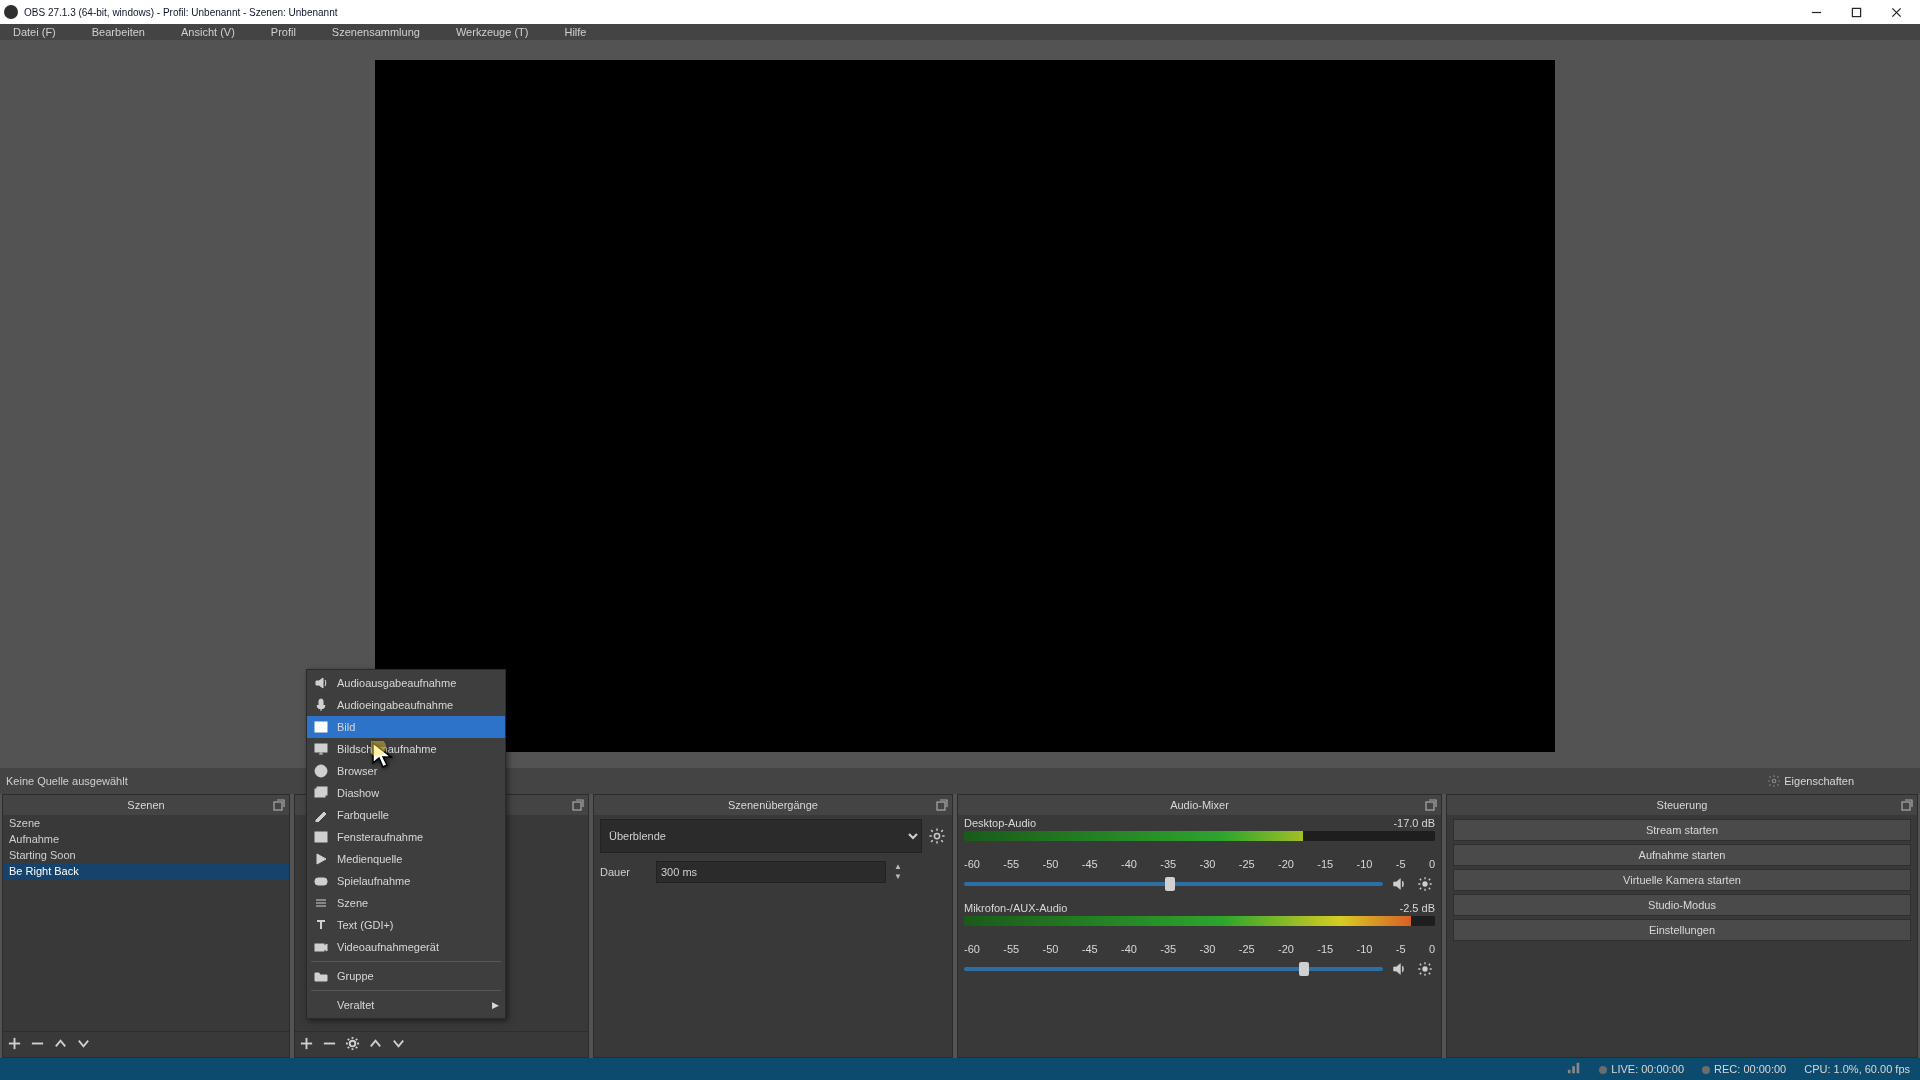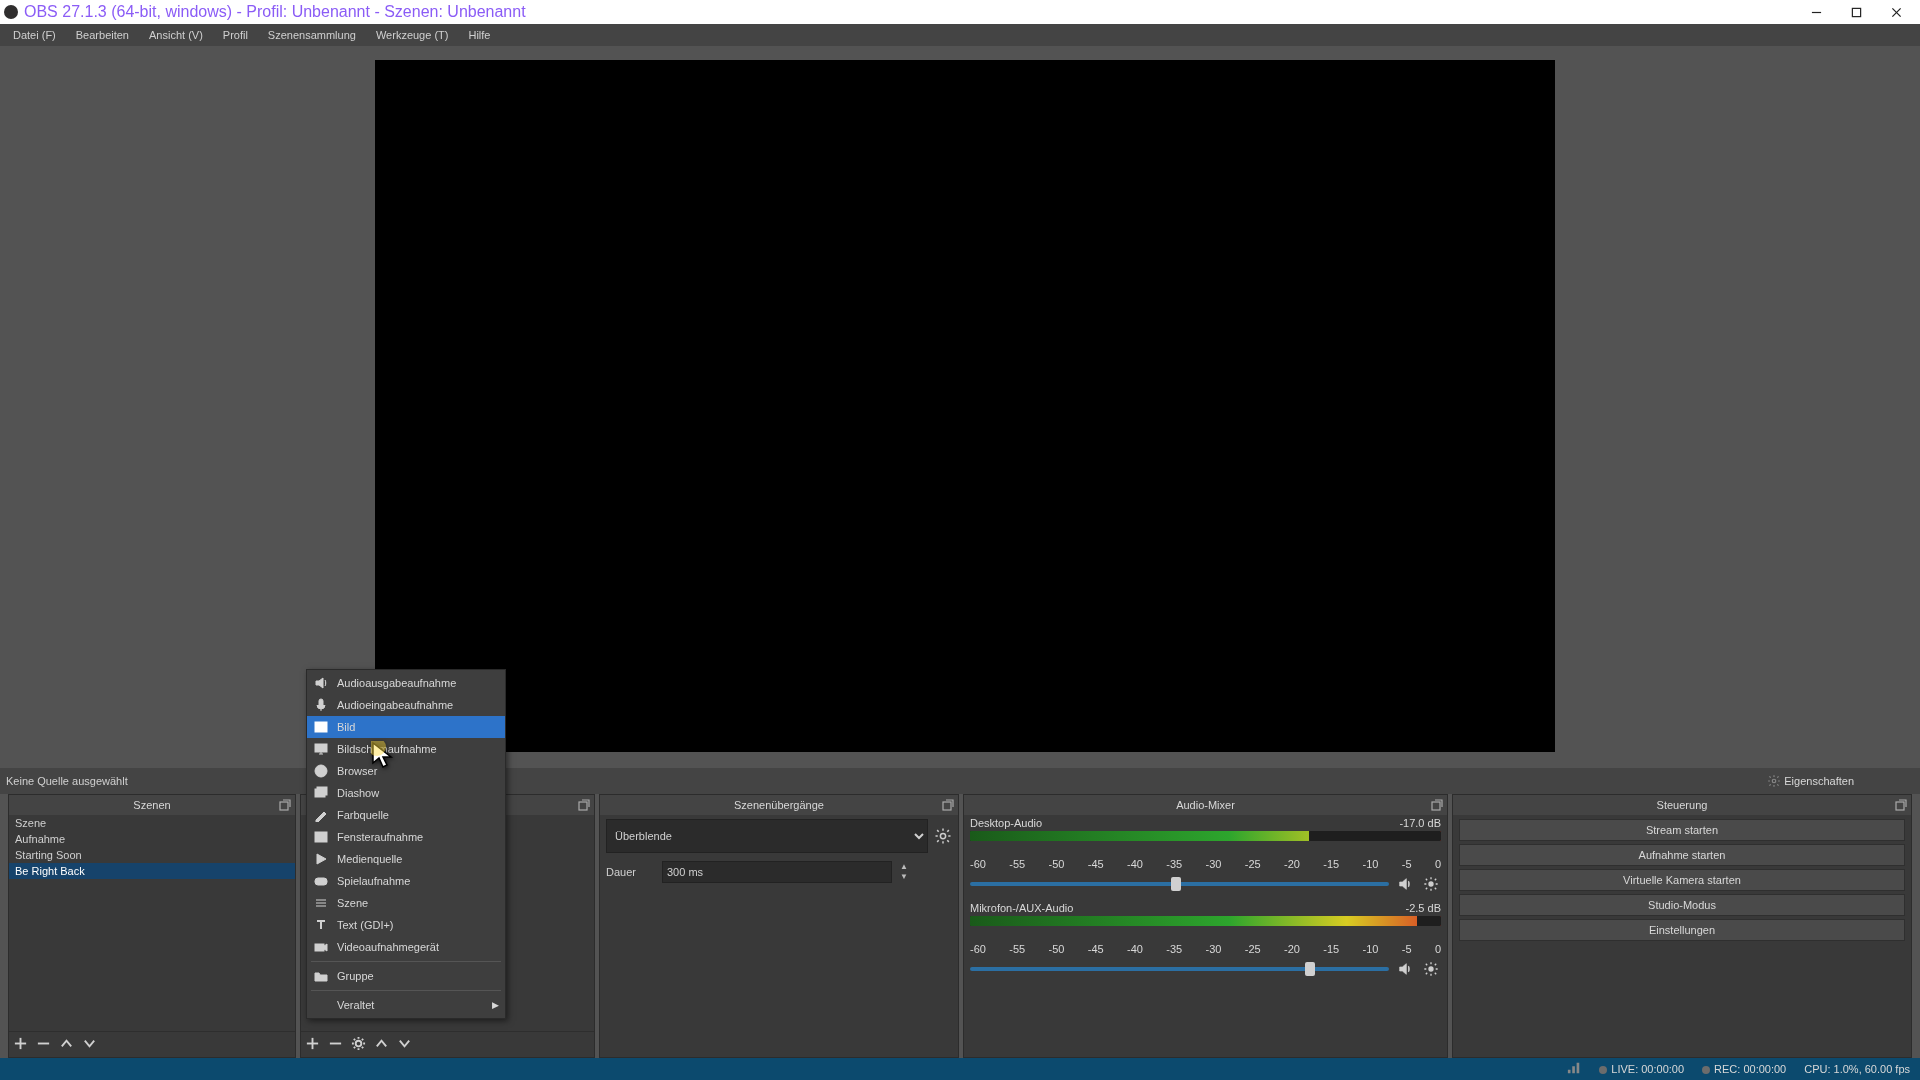--- a/index.html
+++ b/index.html
@@ -1,41 +1,41 @@
 <!DOCTYPE html>
 <html><head>
 <meta charset="utf-8">
 <style>
 * { margin: 0; padding: 0; box-sizing: border-box; font-family: "Segoe UI", Tahoma, sans-serif; font-size: 11px; color: #d8d8d8; user-select: none; }
 html, body { width: 1920px; height: 1080px; background: #535353; overflow: hidden; }
 
 
 .titlebar { height: 24px; background: #ffffff; display: flex; align-items: center; padding: 0 4px; color: #000; }
 .titlebar .icon { width: 14px; height: 14px; border-radius: 50%; background: #302e2e; margin-right: 6px; }
-.titlebar .title { flex: 1; color: #8b5cf6; font-size: 16px; }
+.titlebar .title { flex: 1; color: #0f172a; font-size: 10px; }
 .titlebar .winbtn { width: 40px; height: 24px; display: flex; align-items: center; justify-content: center; }
 .titlebar .winbtn svg { width: 11px; height: 11px; }
 .titlebar .winbtn svg * { stroke: #222; fill: none; stroke-width: 1.3; }
 
 
-.menubar { height: 22px; background: #444444; display: flex; align-items: center; padding: 0 4px; gap: 2px; }
+.menubar { height: 16px; background: #444444; display: flex; align-items: flex-end; padding: 0 4px; gap: 18px; }
 .menubar .menuitem { padding: 2px 9px; color: #d0d0d0; }
 
 
 .preview-area { position: absolute; top: 46px; left: 0; right: 0; bottom: 306px; background: #535353; }
 .preview-canvas { position: absolute; top: 14px; left: 375px; width: 1180px; height: 692px; background: #000; }
 
 
 .nosource-bar { position: absolute; top: 768px; left: 0; right: 0; height: 26px; background: #444444; display: flex; align-items: center; padding: 0 6px; }
 .nosource-bar .label { color: #d0d0d0; }
 .nosource-bar .props { margin-left: auto; display: flex; align-items: center; gap: 3px; color: #6d6d6d; padding: 0 60px 0 0; }
 .nosource-bar .gear { width: 14px; height: 14px; }
 
 
-.docks { position: absolute; top: 794px; left: 0; right: 0; bottom: 22px; display: flex; gap: 4px; padding: 0 8px; }
+.docks { position: absolute; top: 794px; left: 0; right: 0; bottom: 22px; display: flex; gap: 4px; padding: 0 2px; }
 .dock { background: #393939; display: flex; flex-direction: column; border: 1px solid #2c2c2c; }
 .dock-header { height: 20px; background: #444444; display: flex; align-items: center; justify-content: center; position: relative; color: #d0d0d0; }
 .dock-header .popout { position: absolute; right: 4px; width: 12px; height: 12px; }
 .dock-body { flex: 1; background: #393939; position: relative; overflow: hidden; }
 .dock-toolbar { height: 26px; background: #393939; border-top: 1px solid #2e2e2e; display: flex; align-items: center; padding: 0 4px; gap: 8px; }
 .dock-toolbar svg { width: 15px; height: 15px; }
 .dock-toolbar svg * { stroke: #d0d0d0; fill: none; stroke-width: 2; }
 
 
 .scenes { width: 288px; }

